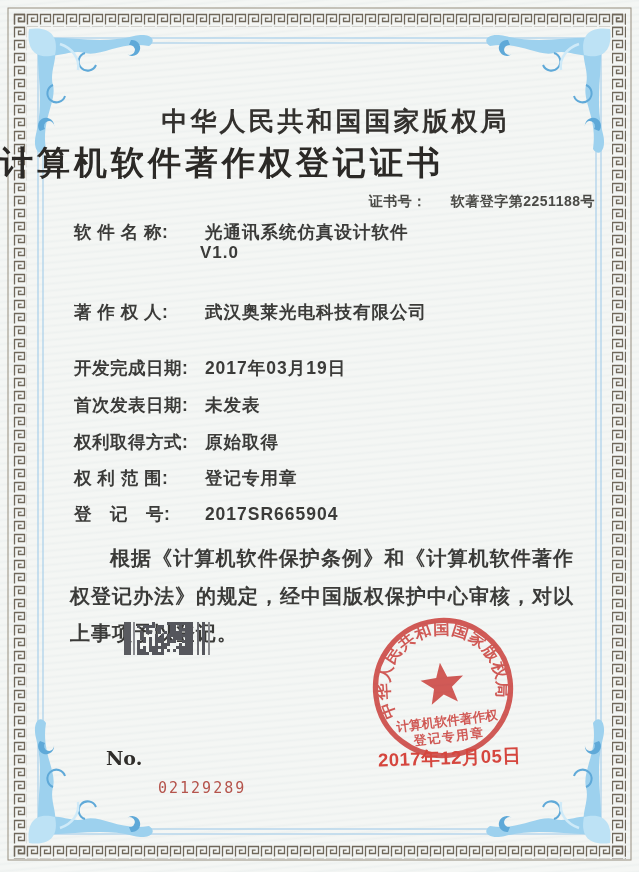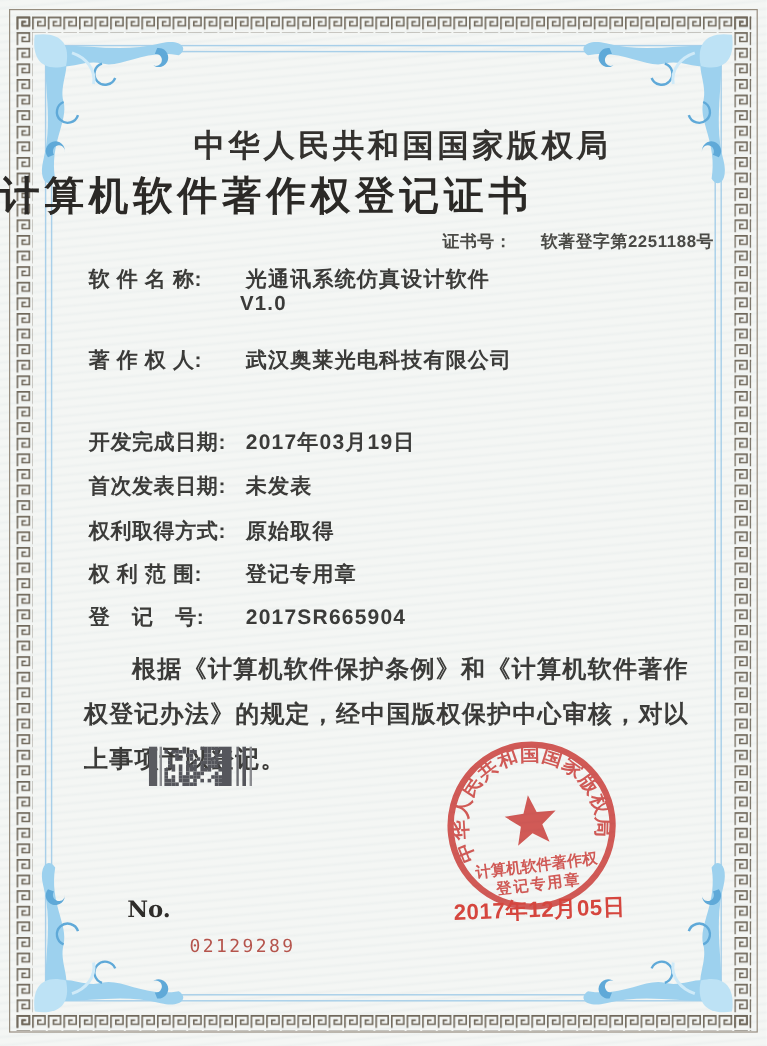--- a/index.html
+++ b/index.html
@@ -110,21 +110,21 @@
   <div class="abs certno">
     <span class="lbl">证书号：</span><span>软著登字第2251188号</span>
   </div>
 
   <div class="field-row" style="top:220px">
     <span class="flabel">软 件 名 称:</span>
     <span class="fvalue">光通讯系统仿真设计软件</span>
   </div>
   <div class="fversion">V1.0</div>
 
-  <div class="field-row" style="top:288px">
+  <div class="field-row" style="top:300px">
     <span class="flabel">著 作 权 人:</span>
     <span class="fvalue">武汉奥莱光电科技有限公司</span>
   </div>
 
   <div class="field-row" style="top:356px">
     <span class="flabel">开发完成日期:</span>
     <span class="fvalue">2017年03月19日</span>
   </div>
 
   <div class="field-row" style="top:430px">

